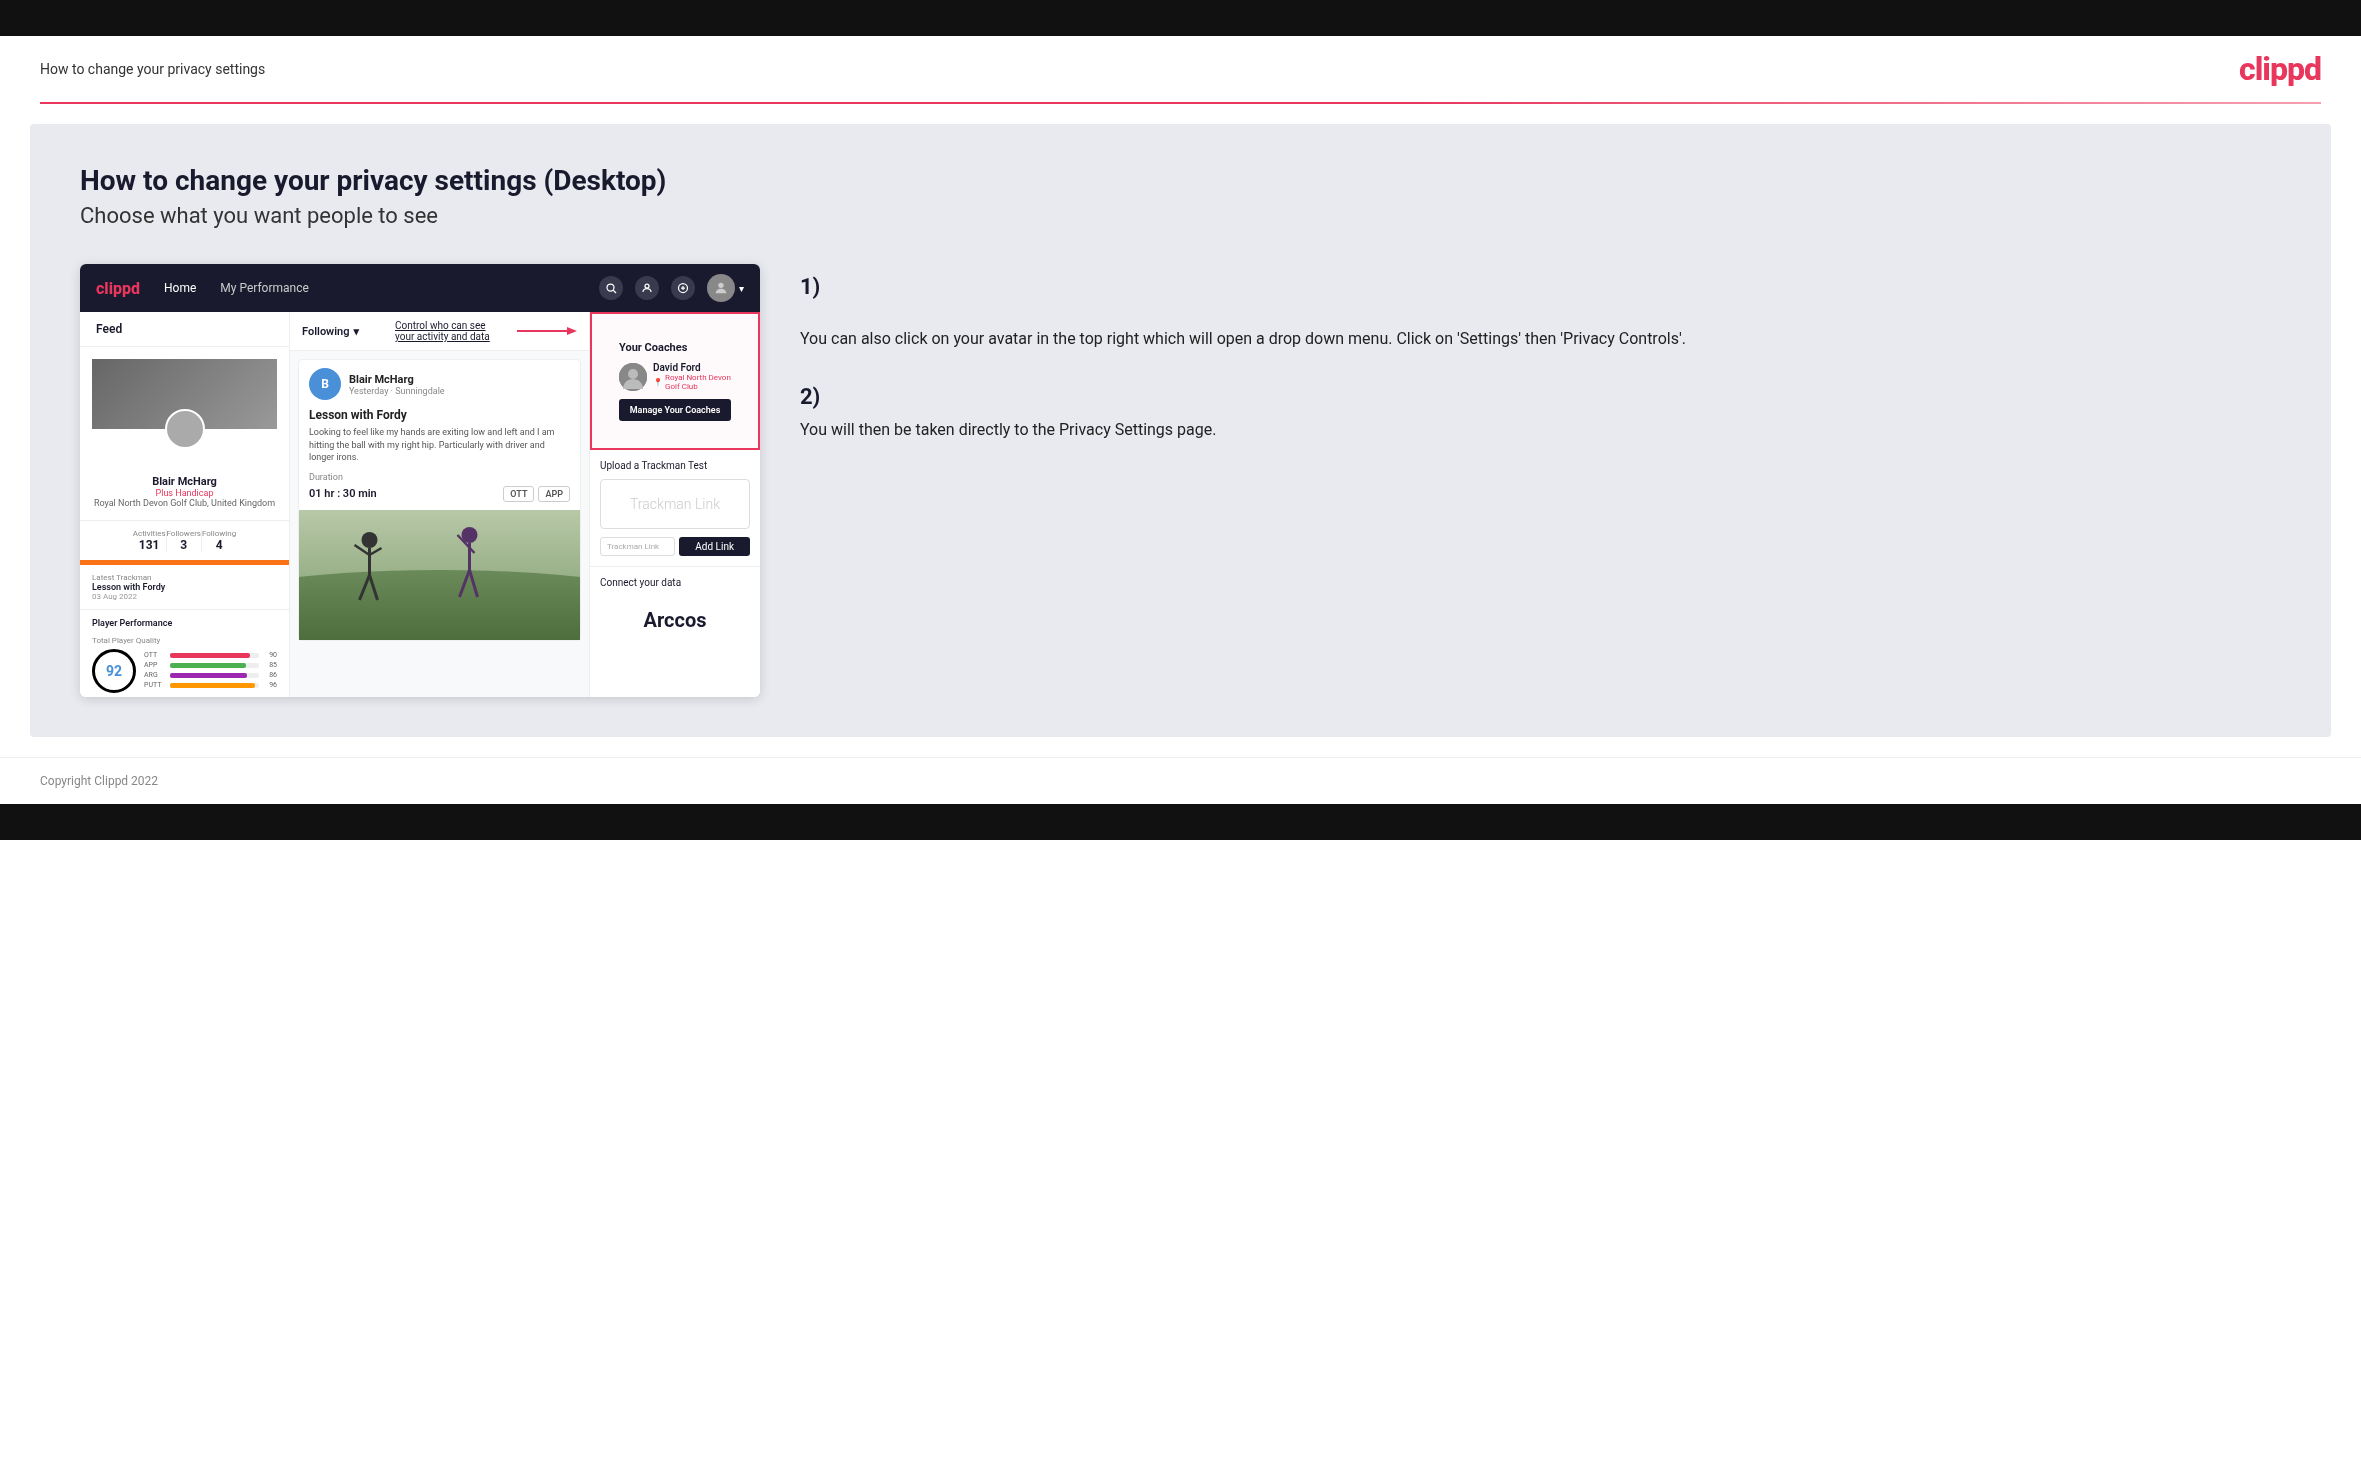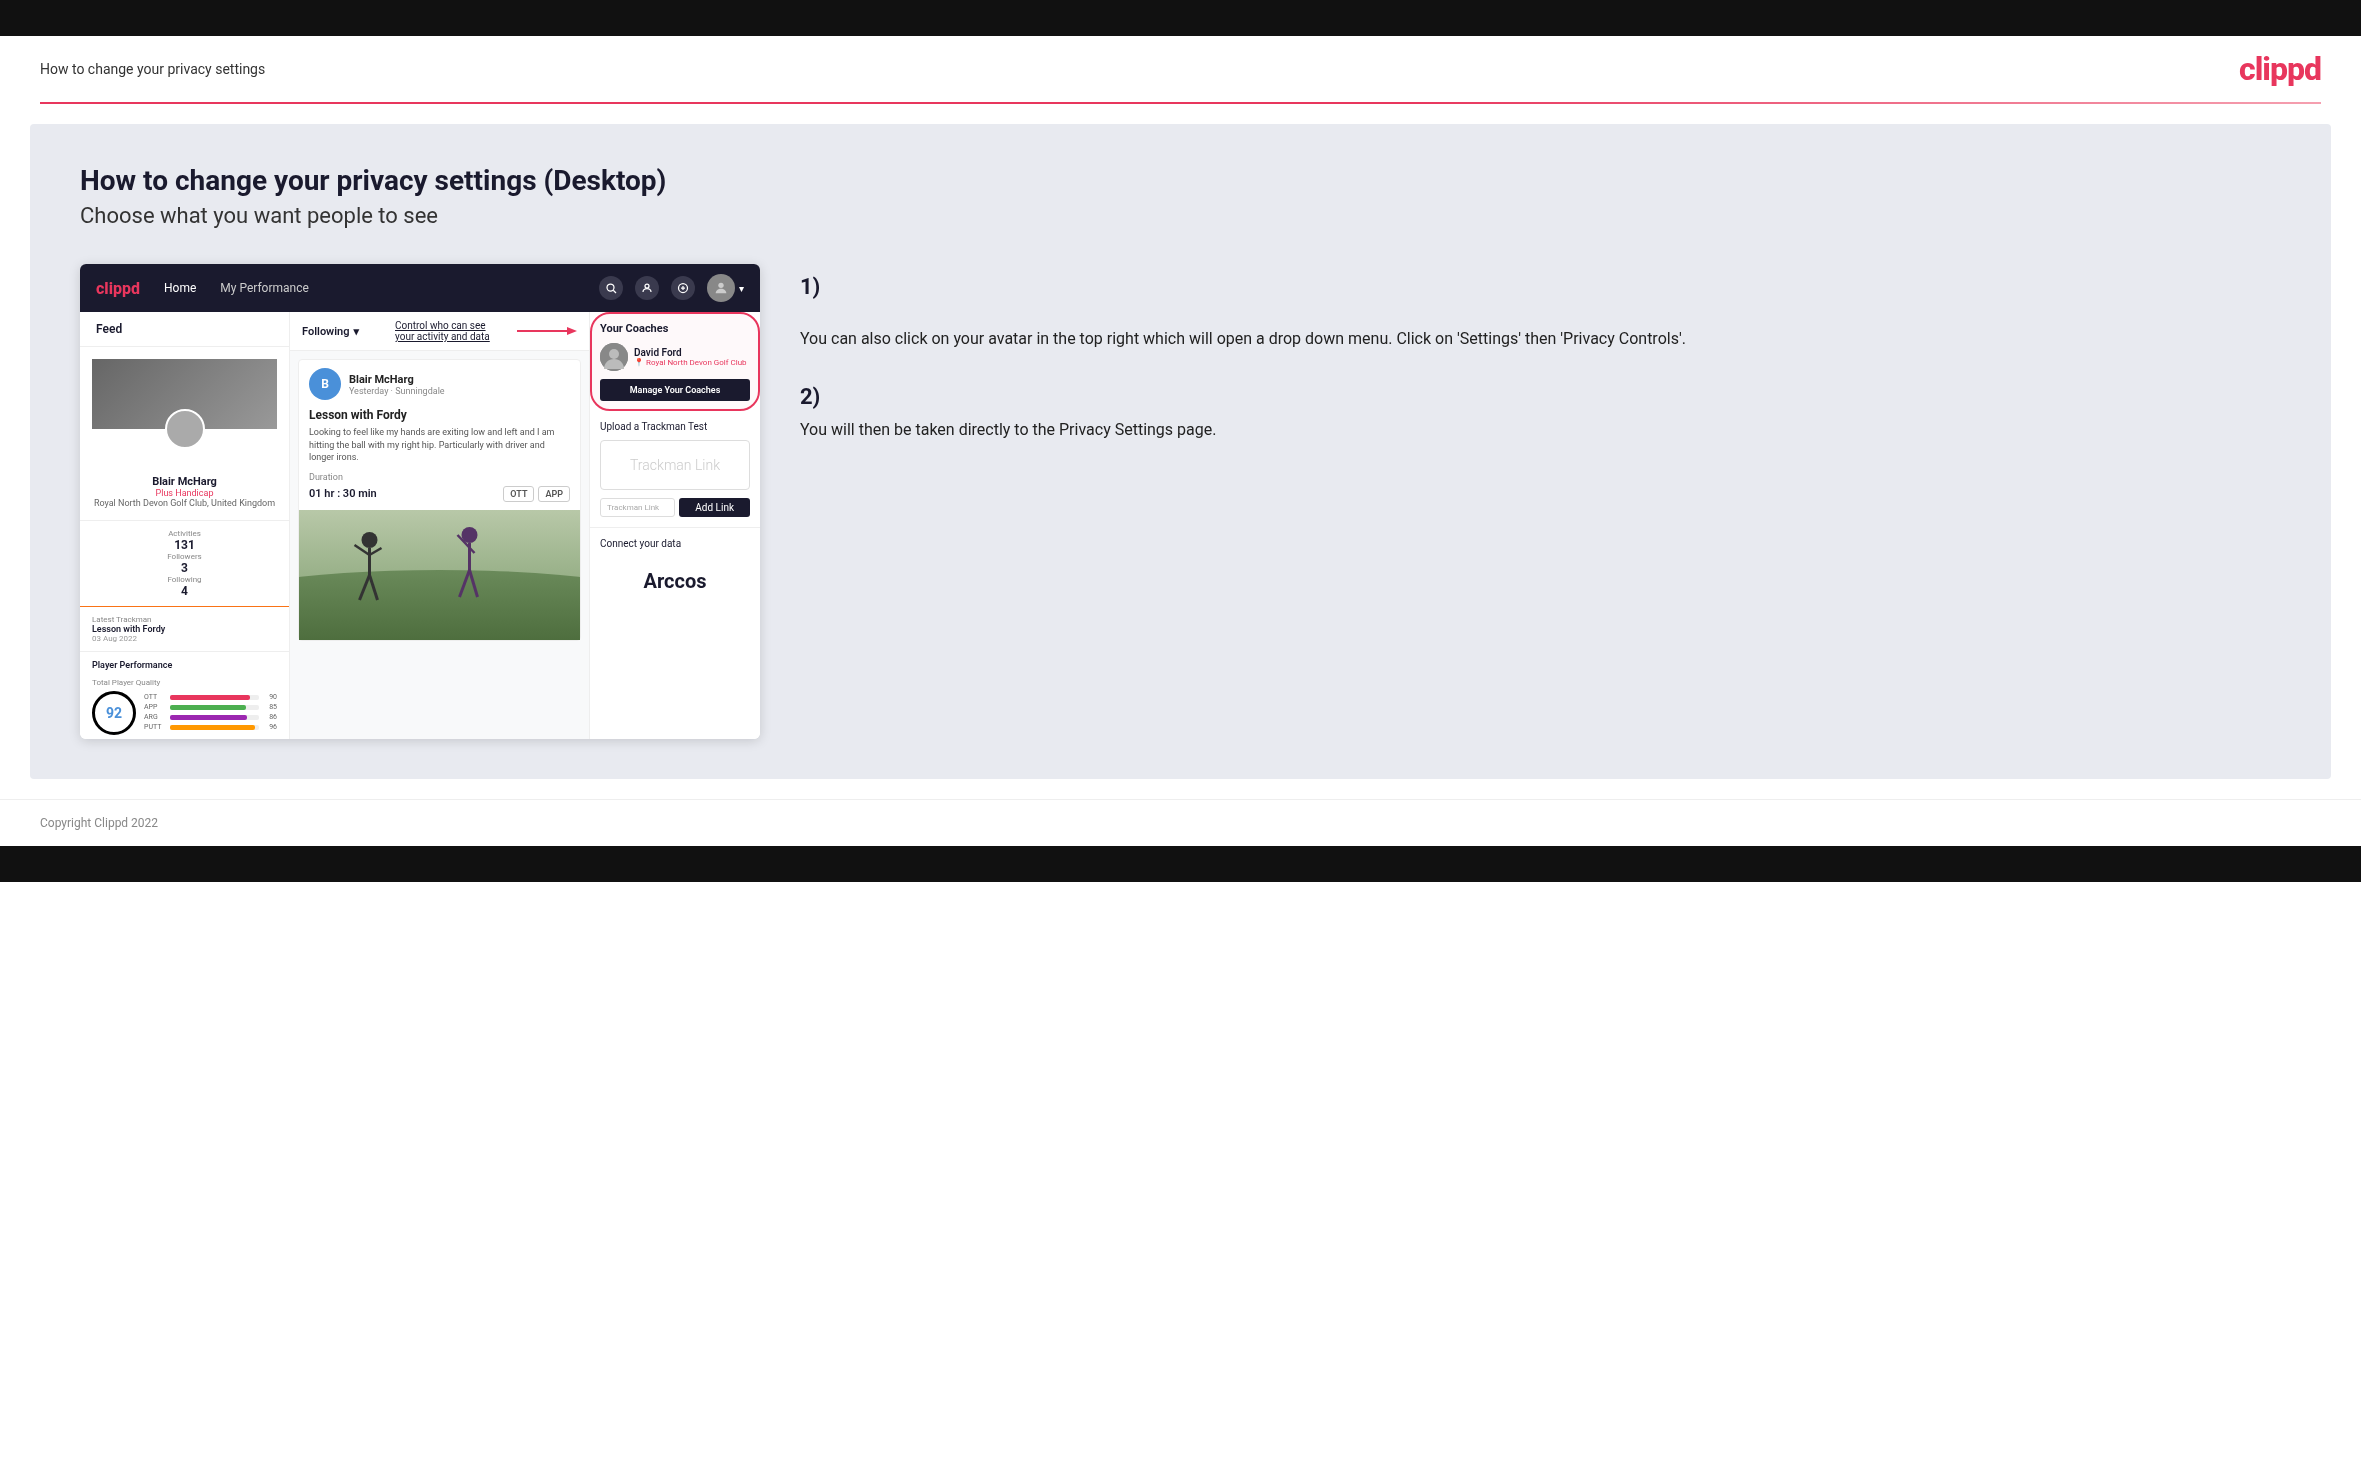--- a/index.html
+++ b/index.html
@@ -185,22 +185,21 @@
       color: #e8365d;
     }
     .user-club {
       font-size: 9px;
       color: #666;
     }
     .user-stats {
       display: flex;
       justify-content: center;
       padding: 8px 4px;
-      border-bottom: 1px solid #f97316;
-      flex-direction: column;
+      border-bottom: 5px solid #f97316;
     }
     .stat-item {
       text-align: center;
     }
     .stat-label {
       font-size: 8px;
       color: #888;
     }
     .stat-value {
       font-size: 12px;
@@ -393,23 +392,22 @@
       overflow: hidden;
     }
 
     
     .app-right-sidebar {
       flex: 0 0 170px;
       background: #fff;
     }
     .coaches-section {
       border-bottom: 1px solid #eee;
-      padding: 8px;
+      padding: 27px;
       position: relative;
-      border-radius: 20px;
     }
     .coaches-title {
       font-size: 11px;
       font-weight: 700;
       color: #1a1a2e;
       margin-bottom: 8px;
     }
     .coach-item {
       display: flex;
       align-items: center;

